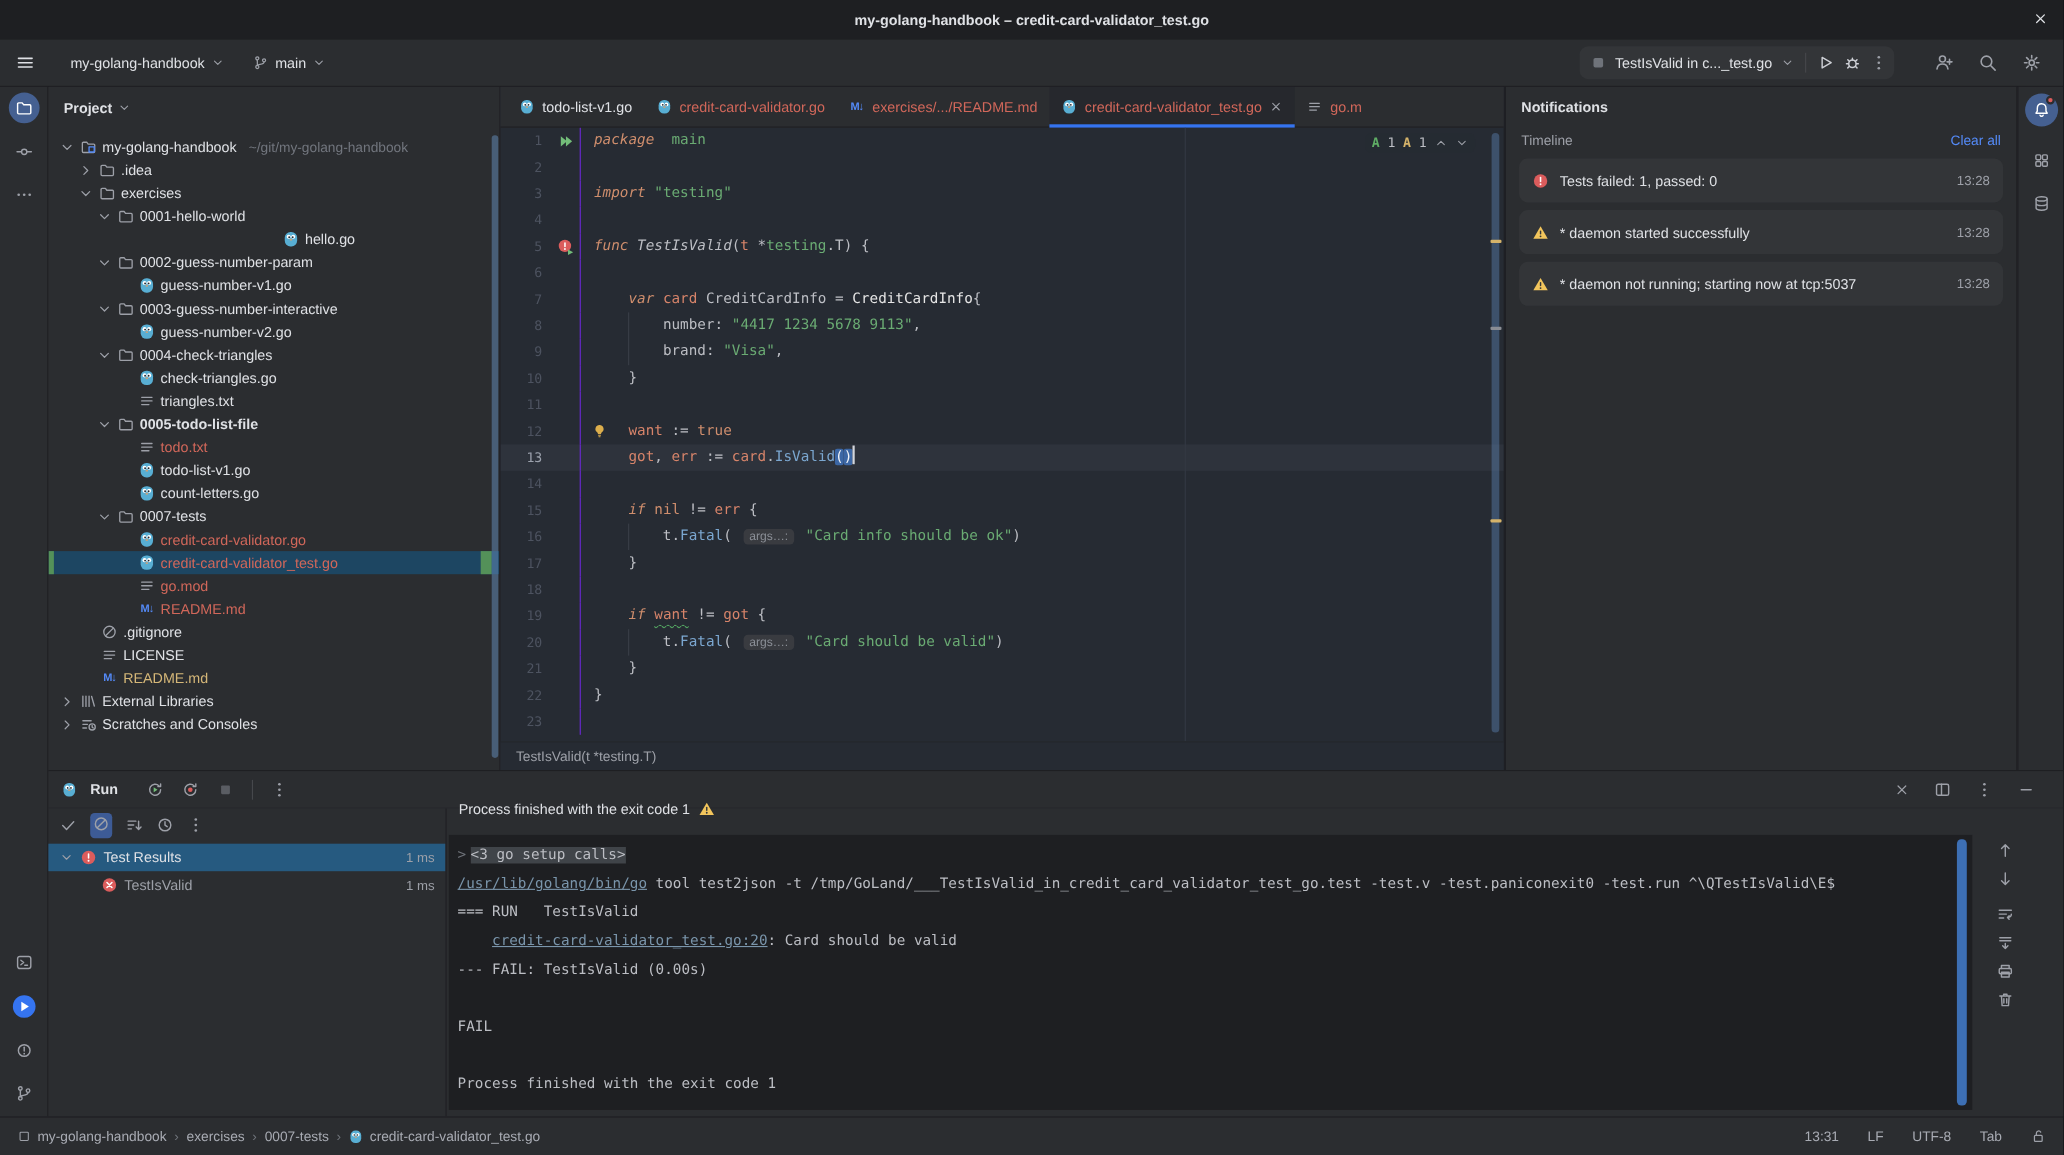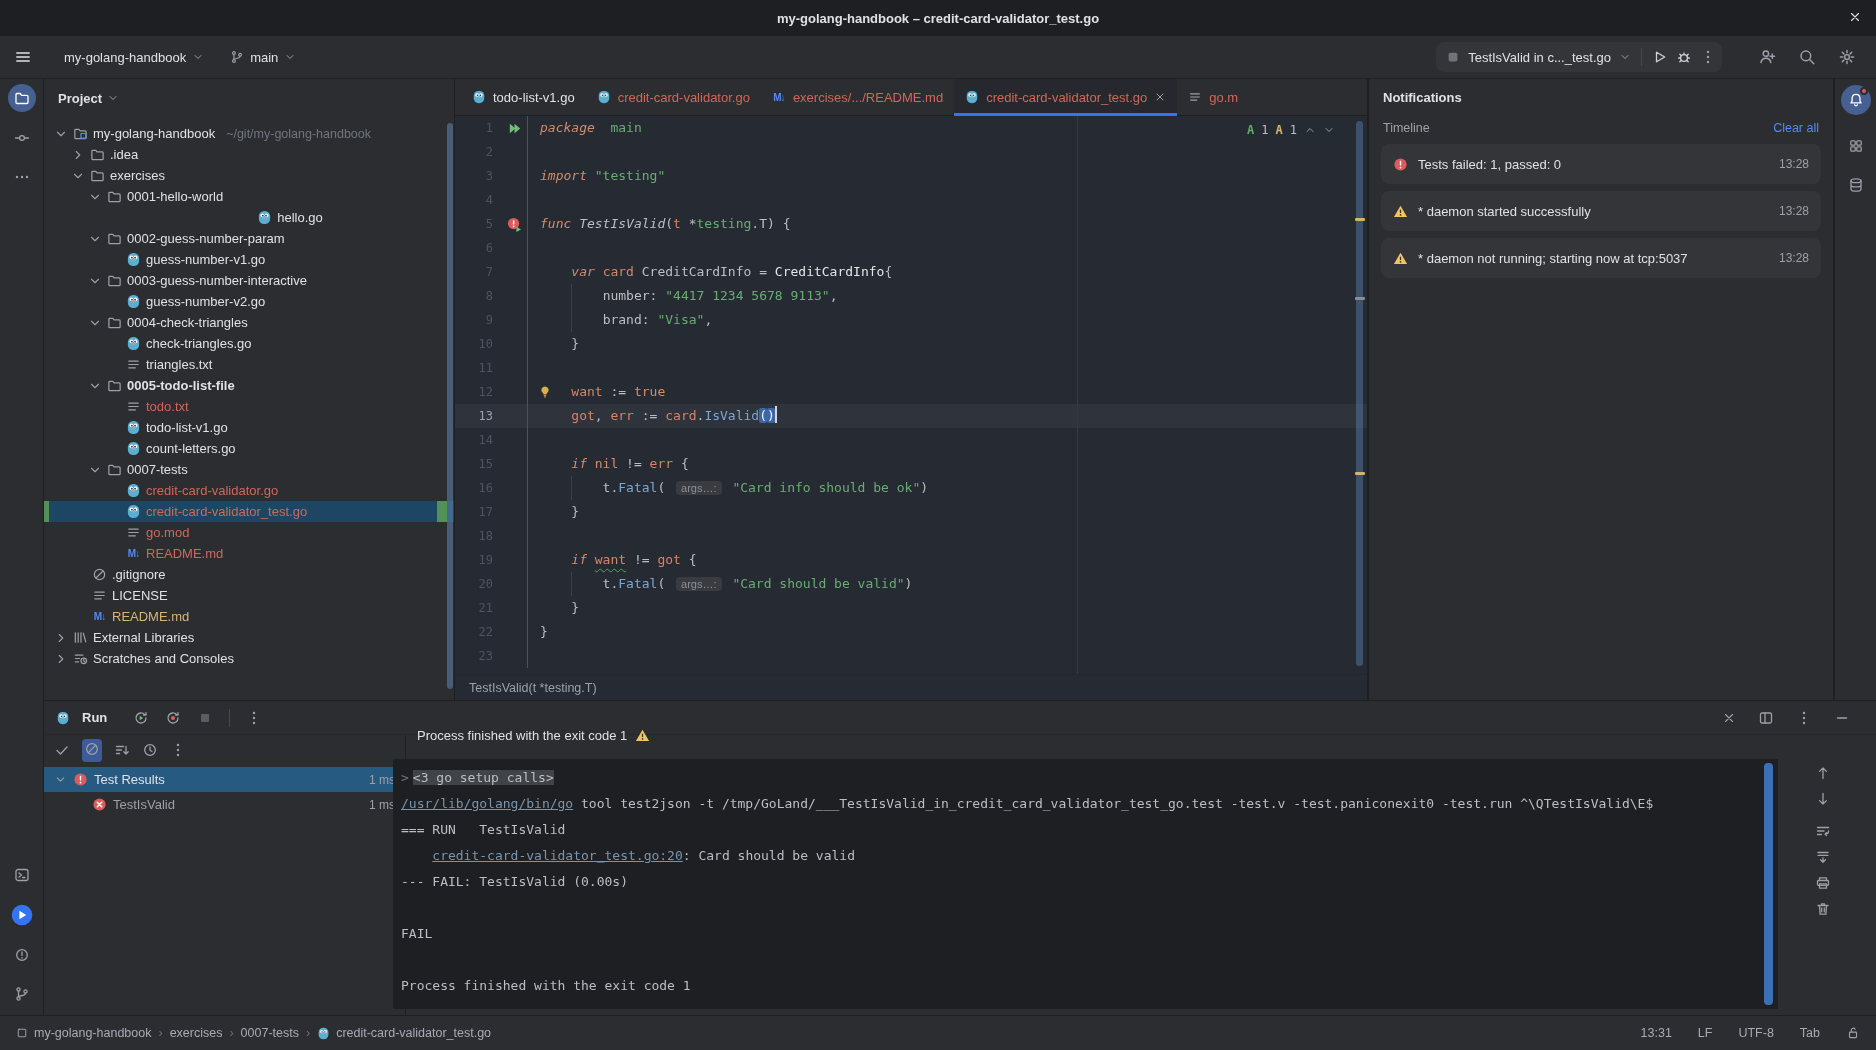--- a/index.html
+++ b/index.html
@@ -111,21 +111,21 @@
   .rp-tools{position:absolute;left:0;top:34px;width:361px;height:30px;display:flex;align-items:center;gap:12px;padding:0 10px}
   .sel-box{background:#3d5b96;border-radius:4px;padding:2px;color:#dfe4ec}
   .rp-div{position:absolute;left:361px;top:34px;bottom:0;width:1px;background:#1e1f22}
   .trr{position:absolute;left:0;width:361px;height:25px;display:flex;align-items:center;gap:6px;padding:0 10px;cursor:pointer}
   .trr.sel{background:#265a80}
   .trr .dur{margin-left:auto;color:#9da0a8;font-size:12px}
   .trr .lbl{color:#dfe1e5}
   .trr.child{padding-left:48px}
   .trr.child .lbl{color:#9da0a8}
   .rp-status{position:absolute;left:373px;top:27px;display:flex;align-items:center;gap:8px;font-size:13px;color:#dfe1e5}
-  .console{position:absolute;left:349px;top:58px;width:1385px;height:250px;background:#1e1f22;font-family:"DejaVu Sans Mono",monospace;font-size:13px;color:#bcbec4;padding:6px 20px 0 8px;overflow:hidden}
+  .console{position:absolute;left:364px;top:58px;width:1385px;height:250px;background:#1e1f22;font-family:"DejaVu Sans Mono",monospace;font-size:13px;color:#bcbec4;padding:6px 20px 0 8px;overflow:hidden}
   .cline{height:26px;line-height:26px;white-space:pre}
   .cseg.link{color:#7a95ab;text-decoration:underline;cursor:pointer}
   .cseg.hl{background:#404449}
   .cfold{color:#6f737a;margin-right:4px}
   .con-scroll{position:absolute;right:5px;top:4px;bottom:4px;width:9px;background:#3d6fb4;border-radius:4px}
   .con-tools{position:absolute;left:1758px;top:64px;width:42px;display:flex;flex-direction:column;align-items:center;gap:10px}
   .con-tools .ic{cursor:pointer}
 
   
   .statusbar{position:absolute;left:0;top:1015px;width:100%;height:35px;background:#2b2d30;border-top:1px solid #1e1f22;display:flex;align-items:center;padding:0 16px;color:#a8abb3;font-size:12.5px}

